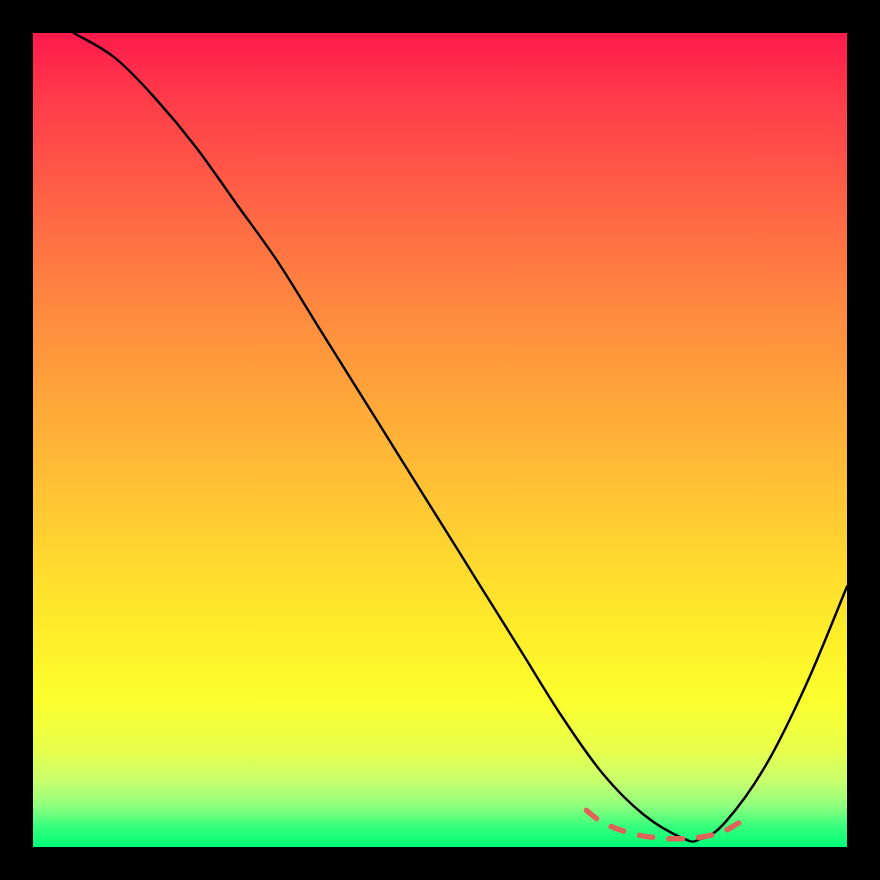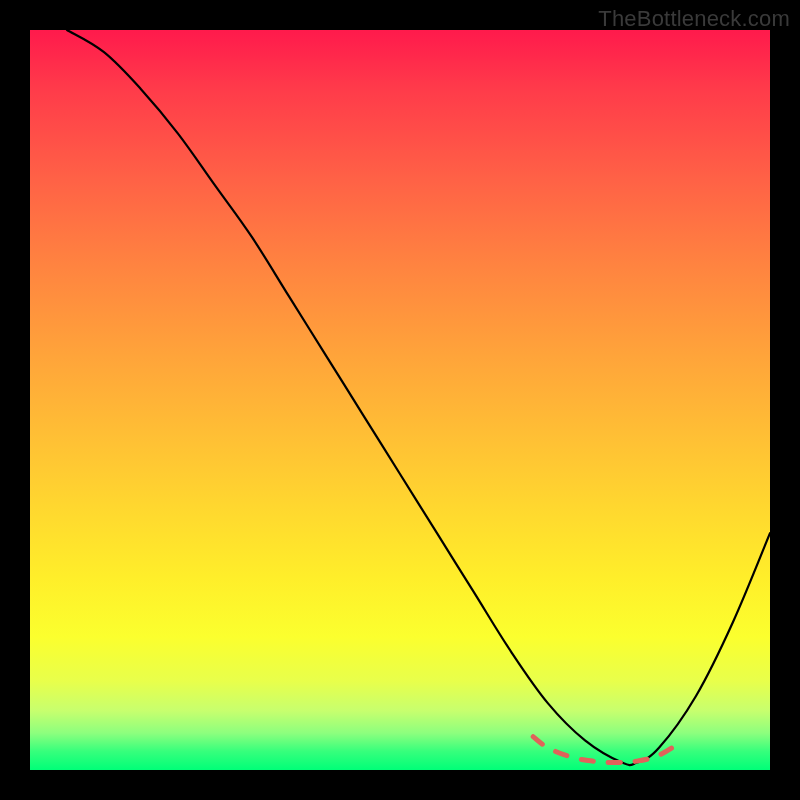--- a/index.html
+++ b/index.html
@@ -57,21 +57,20 @@
     stroke-width: 5;
     stroke-linecap: round;
     stroke-dasharray: 12 15;
   }
 </style>
 </head>
 <body>
 
 <div class="frame">
 
-  <div class="watermark">TheBottleneck.com</div>
 
   <div class="plot">
     <svg class="curve" viewBox="0 0 740 740" preserveAspectRatio="none">
       <path id="main-curve" class="curve-path" d="M 37.0 0.0 C 43.7 4.0, 60.7 11.5, 74.0 22.2 C 87.3 32.9, 97.7 44.5, 111.0 59.2 C 124.3 73.9, 134.7 86.3, 148.0 103.6 C 161.3 120.9, 171.7 136.8, 185.0 155.4 C 198.3 174.0, 208.7 187.2, 222.0 207.2 C 235.3 227.2, 245.7 245.1, 259.0 266.4 C 272.3 287.7, 282.7 304.3, 296.0 325.6 C 309.3 346.9, 319.7 363.5, 333.0 384.8 C 346.3 406.1, 356.7 422.7, 370.0 444.0 C 383.3 465.3, 393.7 481.9, 407.0 503.2 C 420.3 524.5, 430.7 541.1, 444.0 562.4 C 457.3 583.7, 467.7 601.6, 481.0 621.6 C 494.3 641.6, 504.7 657.4, 518.0 673.4 C 531.3 689.4, 541.7 699.7, 555.0 710.4 C 568.3 721.1, 582.7 728.6, 592.0 732.6 C 601.3 736.6, 600.1 735.3, 606.8 732.6 C 613.5 729.9, 618.3 729.8, 629.0 717.8 C 639.7 705.8, 652.7 688.6, 666.0 666.0 C 679.3 643.4, 689.7 621.3, 703.0 592.0 C 716.3 562.7, 733.3 519.2, 740.0 503.2"></path>
       <path id="dash-curve" class="dash-path" d="M 503.2 706.7 C 505.9 708.7, 511.3 714.2, 518.0 717.8 C 524.7 721.4, 532.2 724.3, 540.2 726.7 C 548.2 729.1, 554.4 730.1, 562.4 731.1 C 570.4 732.2, 576.6 732.6, 584.6 732.6 C 592.6 732.6, 598.8 732.5, 606.8 731.1 C 614.8 729.8, 621.0 728.7, 629.0 725.2 C 637.0 721.7, 647.2 714.3, 651.2 711.9"></path>
     </svg>
   </div>
 
 </div>
 

